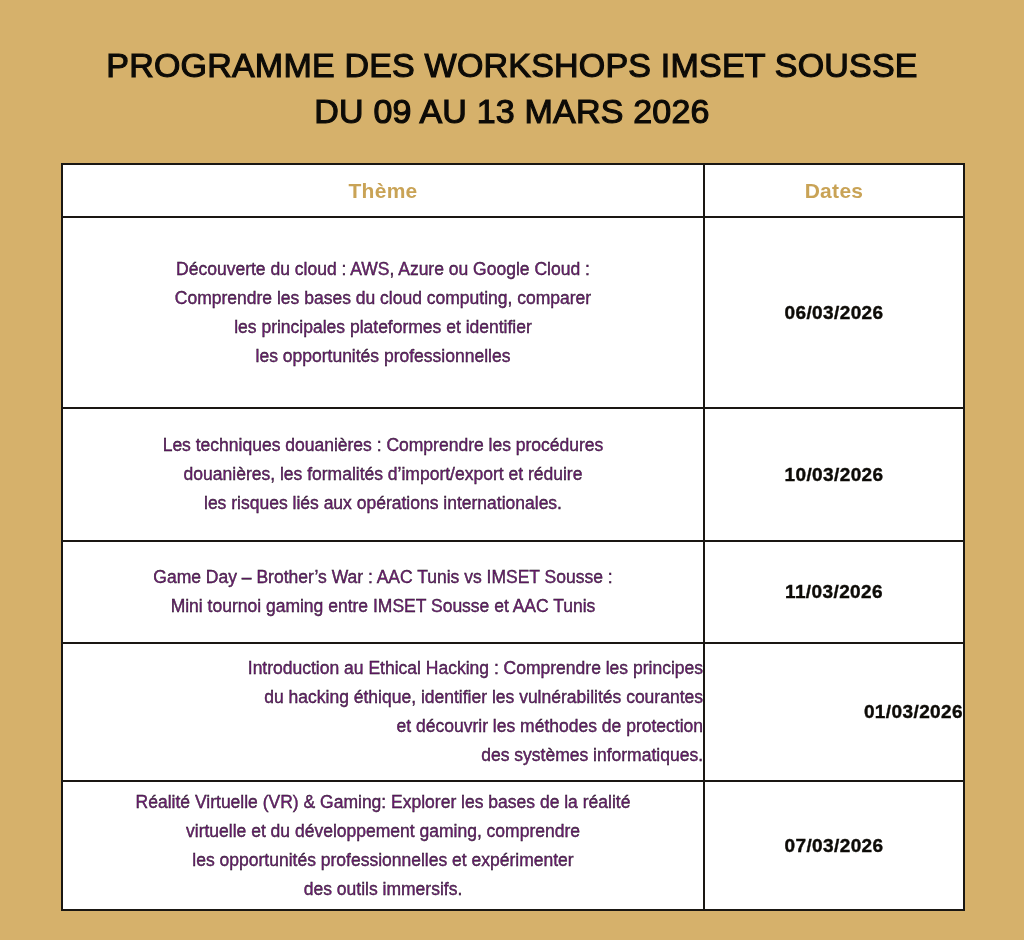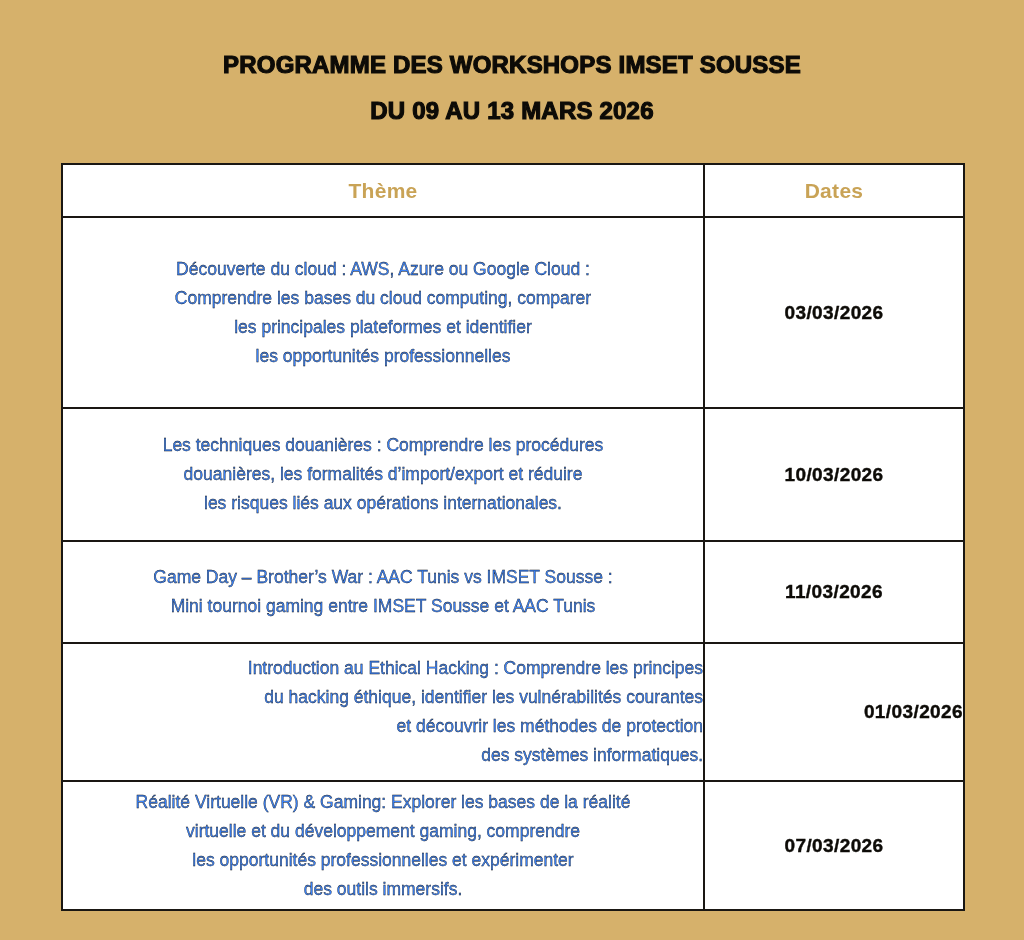--- a/index.html
+++ b/index.html
@@ -18,22 +18,22 @@
 
   
   .poster-title {
     position: absolute;
     left: 0;
     top: 44px;
     width: 1024px;
     text-align: center;
     color: #0d0b07;
     font-family: "Liberation Sans", sans-serif;
-    font-weight: 700;
-    font-size: 24px;
+    font-weight: 400;
+    font-size: 34px;
     line-height: 42px;
     letter-spacing: 0.2px;
     -webkit-text-stroke: 1.15px #0d0b07;
     text-transform: uppercase;
   }
   .poster-title .title-line {
     display: block;
     white-space: nowrap;
   }
   .poster-title .title-line-2 {
@@ -71,21 +71,21 @@
     font-size: 21px;
     letter-spacing: 0.3px;
     color: #c9a356;
   }
 
   td.theme-cell {
     font-family: "Liberation Sans", sans-serif;
     font-weight: 400;
     font-size: 17.5px;
     line-height: 29px;
-    color: #3b82f6;
+    color: #701a75;
     padding: 14px 26px;
     -webkit-text-stroke: 0.35px #111111;
   }
   td.theme-cell .line {
     display: block;
     white-space: nowrap;
   }
 
   td.date-cell {
     font-family: "Liberation Sans", sans-serif;
@@ -124,21 +124,21 @@
       </tr>
     </thead>
     <tbody id="schedule-body">
         <tr class="row-0">
           <td class="theme-cell">
             <span class="line">Découverte du cloud : AWS, Azure ou Google Cloud :</span>
             <span class="line">Comprendre les bases du cloud computing, comparer</span>
             <span class="line">les principales plateformes et identifier</span>
             <span class="line">les opportunités professionnelles</span>
           </td>
-          <td class="date-cell">03/03/2026</td>
+          <td class="date-cell">06/03/2026</td>
         </tr>
         <tr class="row-1">
           <td class="theme-cell">
             <span class="line">Les techniques douanières : Comprendre les procédures</span>
             <span class="line">douanières, les formalités d’import/export et réduire</span>
             <span class="line">les risques liés aux opérations internationales.</span>
           </td>
           <td class="date-cell">10/03/2026</td>
         </tr>
         <tr class="row-2">

